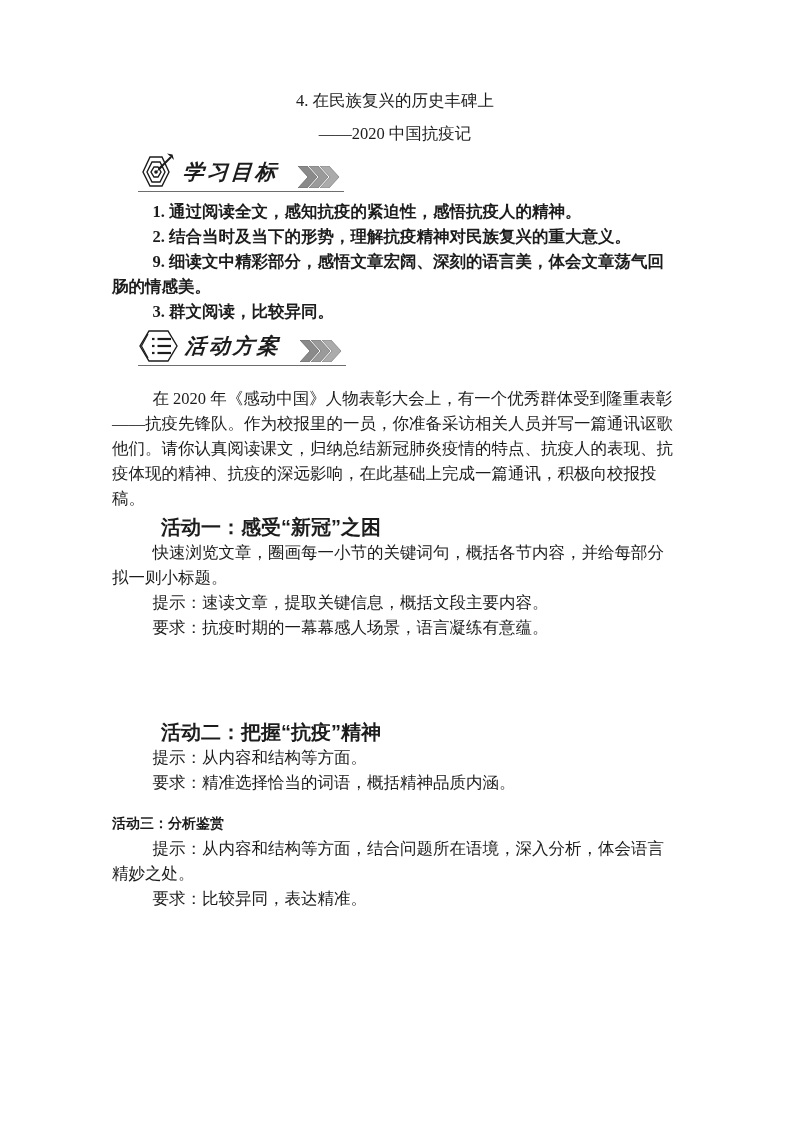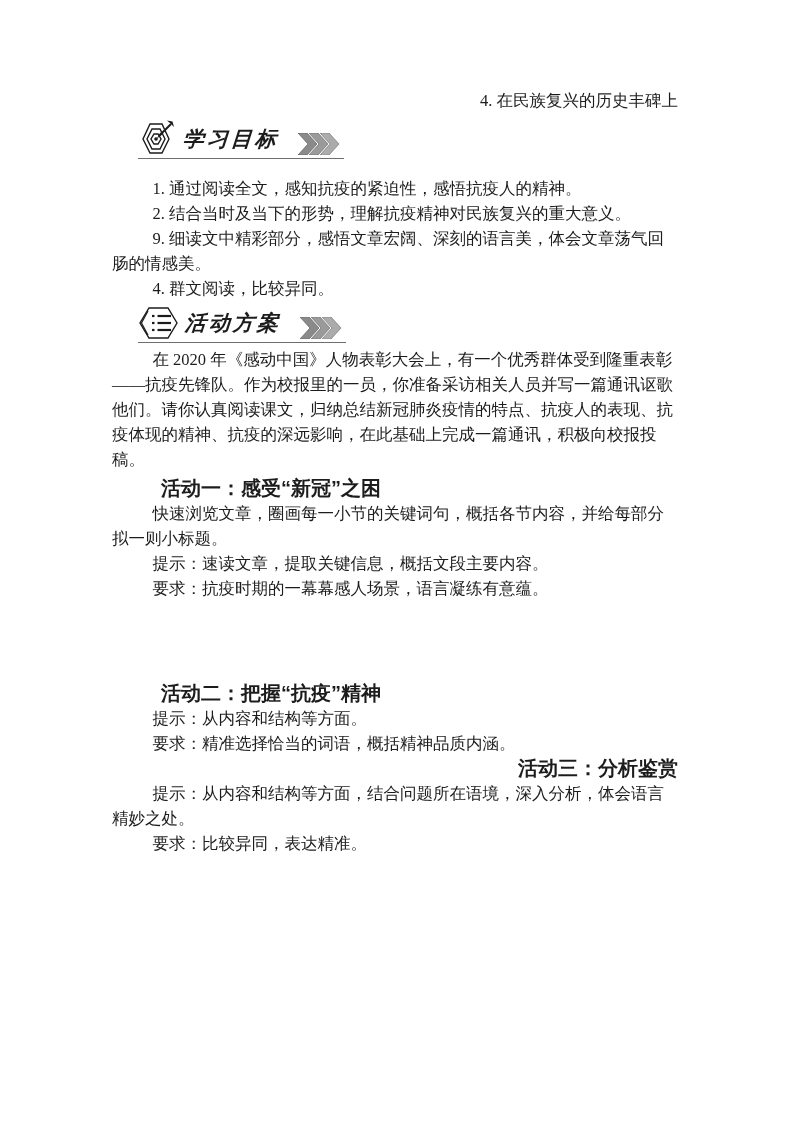--- a/index.html
+++ b/index.html
@@ -15,21 +15,21 @@
     overflow: hidden;
   }
   .content {
     position: absolute;
     left: 112px;
     top: 0;
     width: 566px;
     font-size: 16.5px;
     line-height: 25px;
   }
-  .doc-title { margin-top: 88px; text-align: right; }
+  .doc-title { margin-top: 88px; text-align: center; }
   .doc-title .t1 { line-height: 26px; }
   .doc-title .t2 { line-height: 26px; margin-top: 7px; }
 
   
   .sec-header {
     display: flex;
     align-items: flex-end;
     gap: 7px;
     width: max-content;
     margin-left: 26px;
@@ -47,46 +47,48 @@
     transform: skewX(-4deg);
     padding-bottom: 2px;
   }
   .sec-header svg { display: block; }
   .sec-header .chev { margin-left: 12px; margin-bottom: 1px; }
 
   .hdr1 { margin-top: 6px; }
   .hdr2 { margin-top: 5px; }
 
   p { margin: 0; text-indent: 2.45em; }
-  .objectives { margin-top: 17px; }
-  .intro { margin-top: 4px; }
+  .objectives { margin-top: 7px; font-weight: bold; }
+  .intro { margin-top: 20px; }
 
   .act-title {
     font-family: "Liberation Sans", "DejaVu Sans", sans-serif;
     font-weight: bold;
     font-size: 20px;
   }
   .act1 { margin-top: 4px; }
   .answer-space { height: 80px; }
   .act3-title {
-    text-align: right;
+    text-align: left;
     text-indent: 0;
+    margin-top: 16px;
     font-family: "Liberation Sans", "DejaVu Sans", sans-serif;
     font-weight: bold;
-    font-size: 20px;
+    font-size: 14px;
   }
 </style>
 </head>
 <body>
 
 <div class="page">
   <div class="content">
 
     <div class="doc-title">
       <div class="t1">4. 在民族复兴的历史丰碑上</div>
+      <div class="t2">——2020 中国抗疫记</div>
     </div>
 
     <div class="sec-header hdr1">
       <span>
         <svg width="38" height="36" viewBox="0 0 38 36">
           <g fill="none" stroke="#1c1c1c" stroke-width="1.4">
             <polygon points="12,4 24,4 31,19 24,33 12,33 5,19"></polygon>
             <polygon points="14,9 22,9 27,19 22,29 14,29 9,19"></polygon>
             <polygon points="16,14 20,14 23,19 20,24 16,24 13,19"></polygon>
           </g>
@@ -103,21 +105,21 @@
           <polygon points="11,0 20,0 30,11 20,22 11,22 21,11" fill="#9a9a9a" stroke="#777777" stroke-width="0.8"></polygon>
           <polygon points="22,0 31,0 41,11 31,22 22,22 32,11" fill="#ababab" stroke="#858585" stroke-width="0.8"></polygon>
         </svg>
       </span>
     </div>
 
     <div class="objectives">
       <p>1. 通过阅读全文，感知抗疫的紧迫性，感悟抗疫人的精神。</p>
       <p>2. 结合当时及当下的形势，理解抗疫精神对民族复兴的重大意义。</p>
       <p>9. 细读文中精彩部分，感悟文章宏阔、深刻的语言美，体会文章荡气回肠的情感美。</p>
-      <p>4. 群文阅读，比较异同。</p>
+      <p>3. 群文阅读，比较异同。</p>
     </div>
 
     <div class="sec-header hdr2">
       <span>
         <svg width="40" height="34" viewBox="0 0 40 34">
           <polygon points="11,2 30,2 39,17 30,32 11,32 2,17" fill="none" stroke="#1c1c1c" stroke-width="1.4"></polygon>
           <polyline points="10,5 3.5,17 10,29" fill="none" stroke="#1c1c1c" stroke-width="1.2"></polyline>
           <g stroke="#1c1c1c" stroke-width="2.2">
             <line x1="14" y1="10" x2="16.5" y2="10"></line>
               <line x1="19.5" y1="10" x2="33" y2="10"></line>

